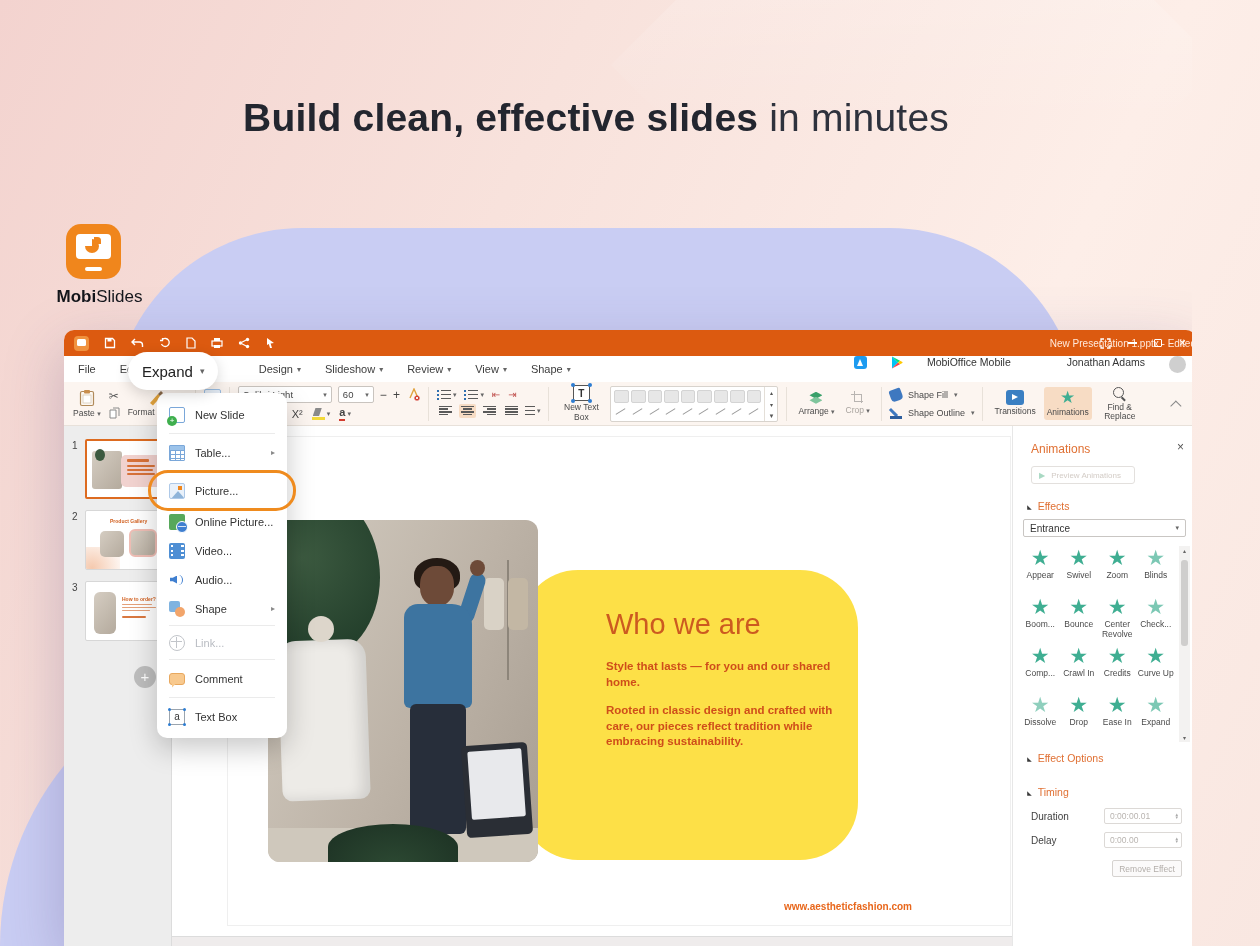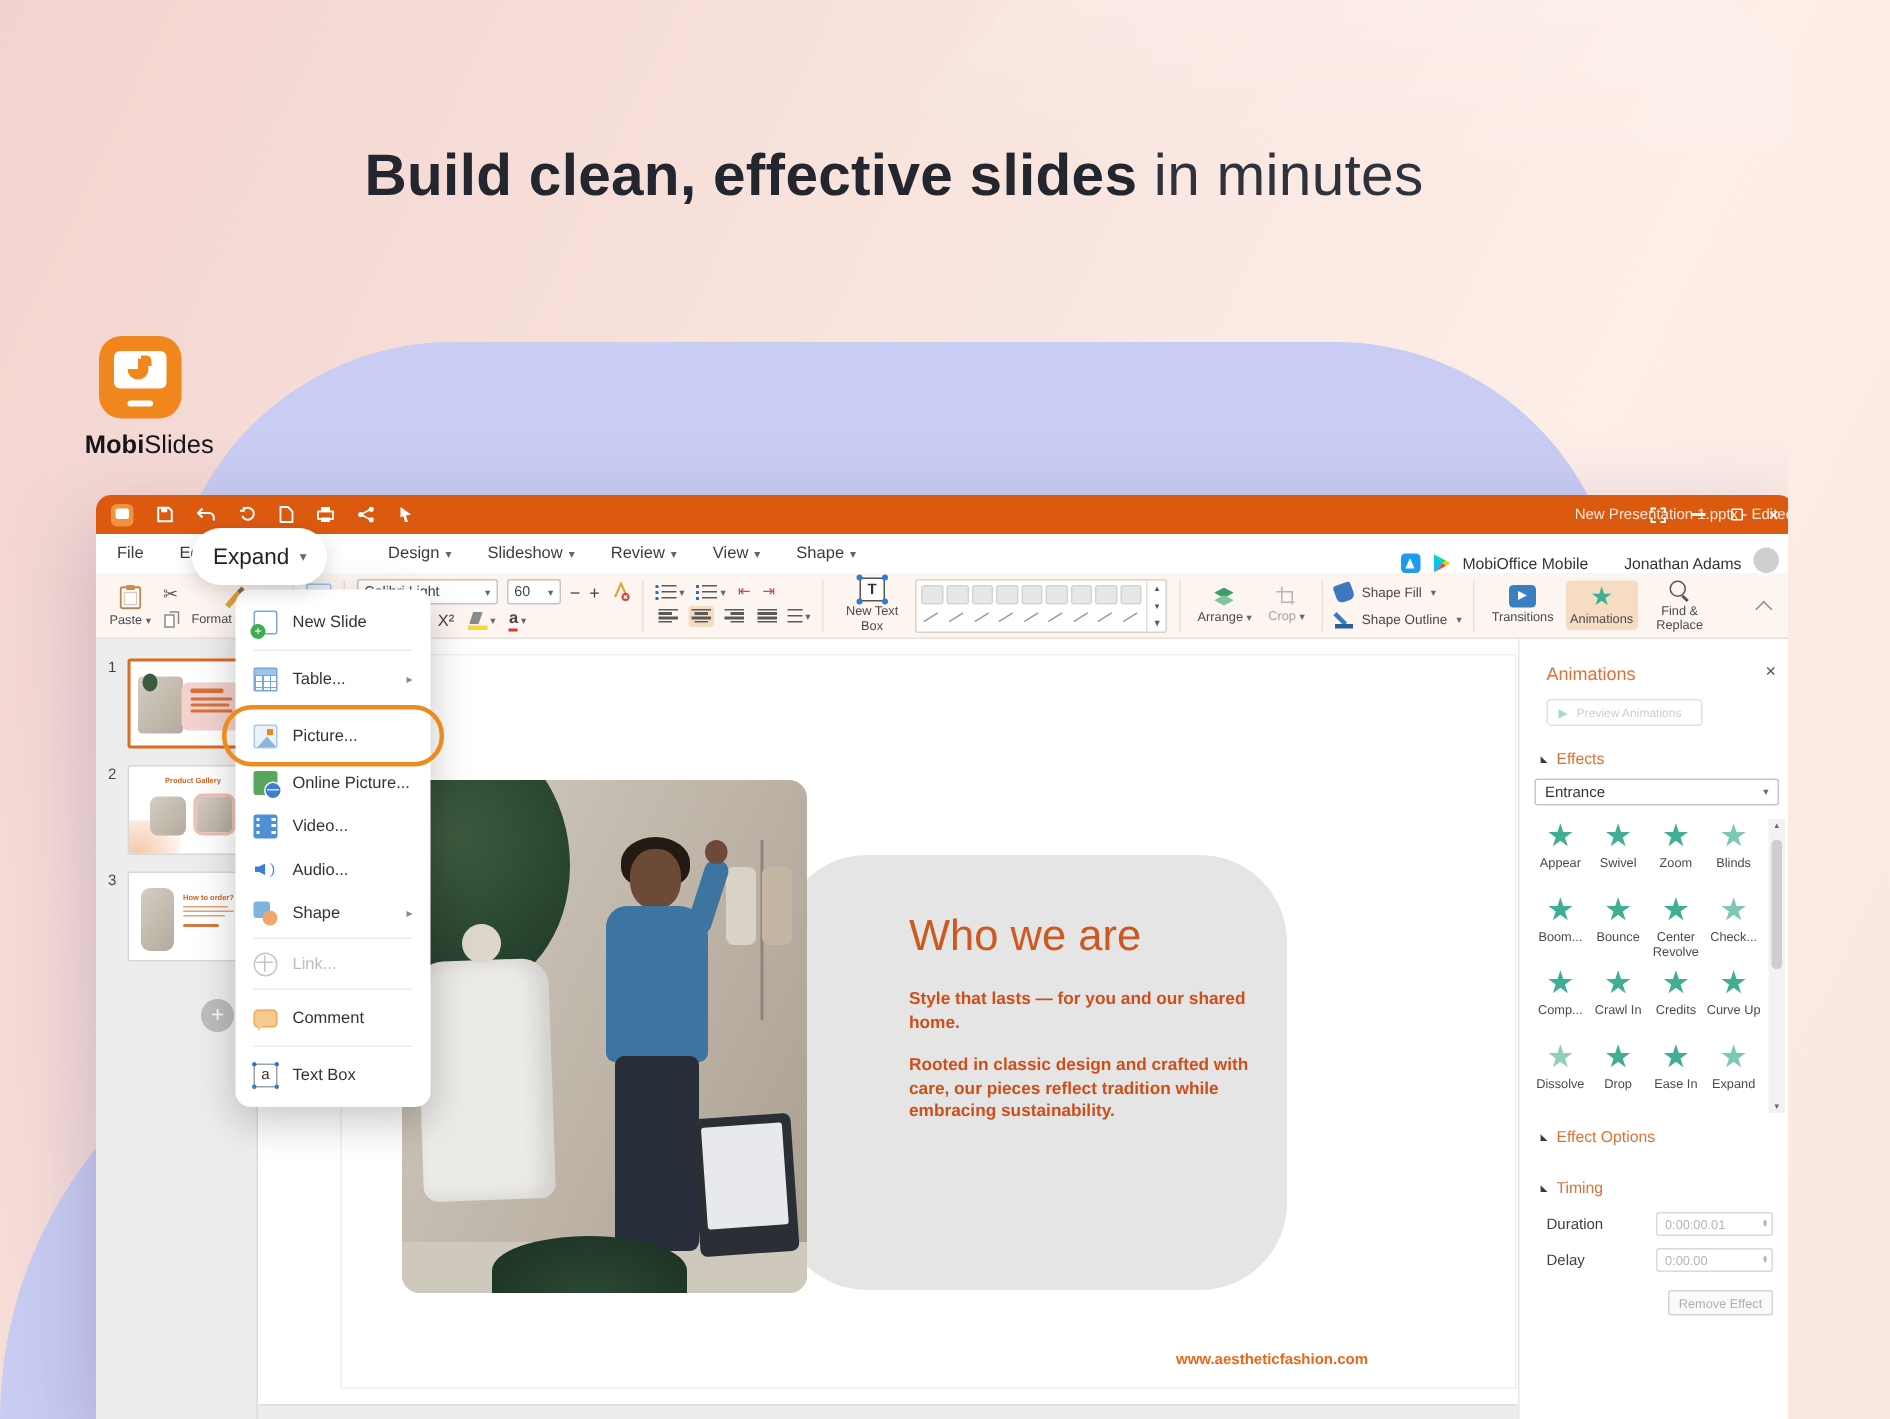--- a/index.html
+++ b/index.html
@@ -52,22 +52,22 @@
   .tb-min { width:9px; height:1.5px; background:#fff; }
   .tb-max { width:8px; height:8px; border:1.3px solid #fff; border-radius:1px; }
   .tb-close { color:#fff; font-size:12px; line-height:1; }
 
   
   .menubar { position:absolute; left:0; right:0; top:26px; height:26px; background:#fff;
     display:flex; align-items:center; padding-left:14px; gap:24px; font-size:11px; color:#3c3c3c; }
   .menuitem { display:flex; align-items:center; gap:4px; }
   .menuitem .chev { font-size:8px; color:#666; }
   .menu-spacer { width:64px; }
-  .acct { position:absolute; right:10px; top:0; height:26px; display:flex; align-items:flex-end;
-    gap:8px; font-size:10.5px; color:#333; }
+  .acct { position:absolute; right:10px; top:0; height:26px; display:flex; align-items:flex-start;
+    gap:24px; font-size:10.5px; color:#333; }
   .store-ic { width:13px; height:13px; border-radius:3px; background:#1d9bf0; position:relative; }
   .store-ic::after { content:""; position:absolute; left:3.5px; top:3px; width:0; height:0;
     border-left:3px solid transparent; border-right:3px solid transparent; border-bottom:7px solid #fff; }
   .avatar { width:17px; height:17px; border-radius:50%; background:#cfcfcf; }
 
   
   .ribbon { position:absolute; left:0; right:0; top:52px; height:44px; background:#fcf5f0;
     border-bottom:1px solid #e8e1da; display:flex; align-items:center; padding:0 6px; gap:5px; }
   .rdiv { width:1px; height:34px; background:#e8e1d9; flex:none; margin:0 3px; }
   .rbig { display:flex; flex-direction:column; align-items:center; justify-content:center; gap:2px;
@@ -185,21 +185,21 @@
     border-radius:6px; }
   .ph-rack { position:absolute; left:214px; top:40px; width:52px; height:120px;
     background:linear-gradient(#8d857a 0 0) 50% 0/2px 100% no-repeat; }
   .ph-cloth1 { position:absolute; left:216px; top:58px; width:20px; height:52px; background:#d9d2c6; border-radius:5px; }
   .ph-cloth2 { position:absolute; left:240px; top:58px; width:20px; height:52px; background:#c3b7a4; border-radius:5px; }
   .ph-mon { position:absolute; left:196px; top:224px; width:66px; height:92px; background:#2a2e35;
     border-radius:5px; transform:rotate(-4deg); }
   .ph-mon::after { content:""; position:absolute; left:6px; top:6px; width:54px; height:68px; background:#e8e9ec; border-radius:2px; }
   .ph-table { position:absolute; left:0; bottom:0; width:100%; height:34px; background:#cfc8bc; }
 
-  .pinkpanel { position:absolute; left:292px; top:133px; width:338px; height:290px; background:#e5e5e5;
+  .pinkpanel { position:absolute; left:292px; top:133px; width:338px; height:290px; background:#fde047;
     border-radius:58px; z-index:2; padding:38px 24px 0 86px; }
   .slide-heading { font-size:29px; font-weight:400; color:#cc5a20; margin-bottom:18px; }
   .slide-par { font-size:11.5px; font-weight:700; color:#cf4e1a; line-height:1.35; margin-bottom:13px;
     width:236px; }
   .weburl { position:absolute; left:500px; top:464px; width:240px; text-align:center; font-size:10px;
     font-weight:700; color:#e8671c; }
 
   
   .animpanel { width:184px; background:#fff; border-left:1px solid #e7e7e7; position:relative; }
   .ap-title { position:absolute; left:18px; top:16px; font-size:12px; color:#e07033; }

